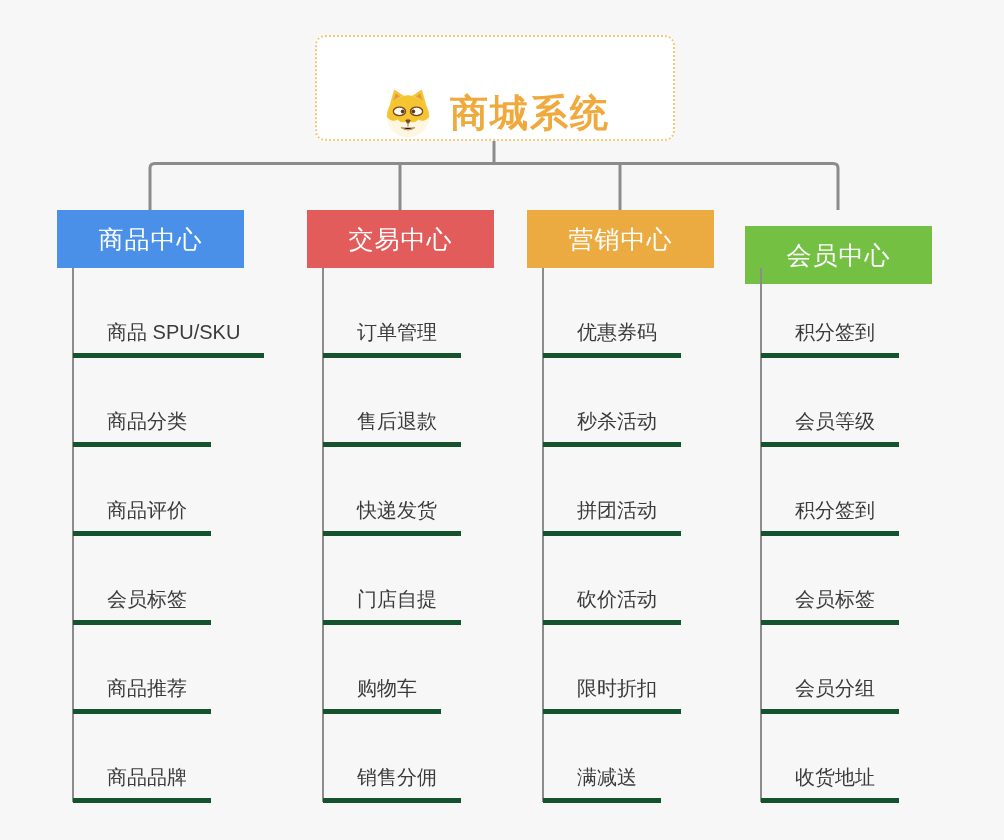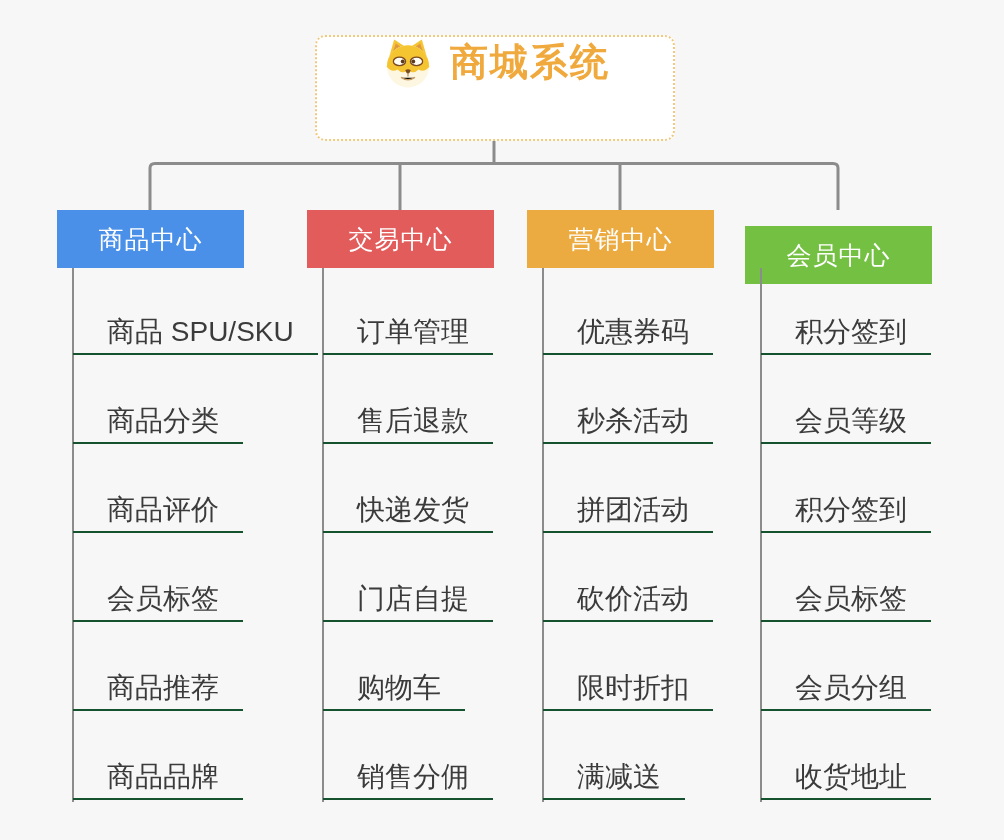--- a/index.html
+++ b/index.html
@@ -16,21 +16,21 @@
   
   #connectors{position:absolute;left:0;top:0;width:1004px;height:840px;}
 
   
   .root-node{
     position:absolute;left:315px;top:35px;width:360px;height:106px;
     background:#ffffff;
     border:2px dotted #f3c87c;
     border-radius:10px;
     box-sizing:border-box;
-    display:flex;align-items:flex-start;justify-content:center;gap:14px;
+    display:flex;align-items:flex-end;justify-content:center;gap:14px;
     cursor:pointer;
   }
   .root-title{
     font-size:38px;font-weight:600;color:#f0a93c;letter-spacing:2px;
     white-space:nowrap;
   }
   .doge{width:56px;height:52px;flex:0 0 auto;}
 
   
   .branch{position:absolute;top:210px;width:187px;height:592px;}
@@ -46,23 +46,23 @@
     cursor:pointer;
     box-sizing:border-box;
   }
   .vline{
     position:absolute;left:15px;top:58px;width:2px;height:534px;
     background:#8c8c8c;
   }
   .item{
     position:absolute;left:16px;
     white-space:nowrap;
-    font-size:28px;line-height:30px;color:#3b3b3b;
+    font-size:20px;line-height:30px;color:#3b3b3b;
     padding:0 24px 6px 34px;
-    border-bottom:2px solid #14532d;
+    border-bottom:5px solid #14532d;
     cursor:pointer;
   }
   .item.r0{top:107px;} .item.r1{top:196px;} .item.r2{top:285px;}
   .item.r3{top:374px;} .item.r4{top:463px;} .item.r5{top:552px;}
 </style>
 </head>
 <body>
 
 <div id="canvas">
 

